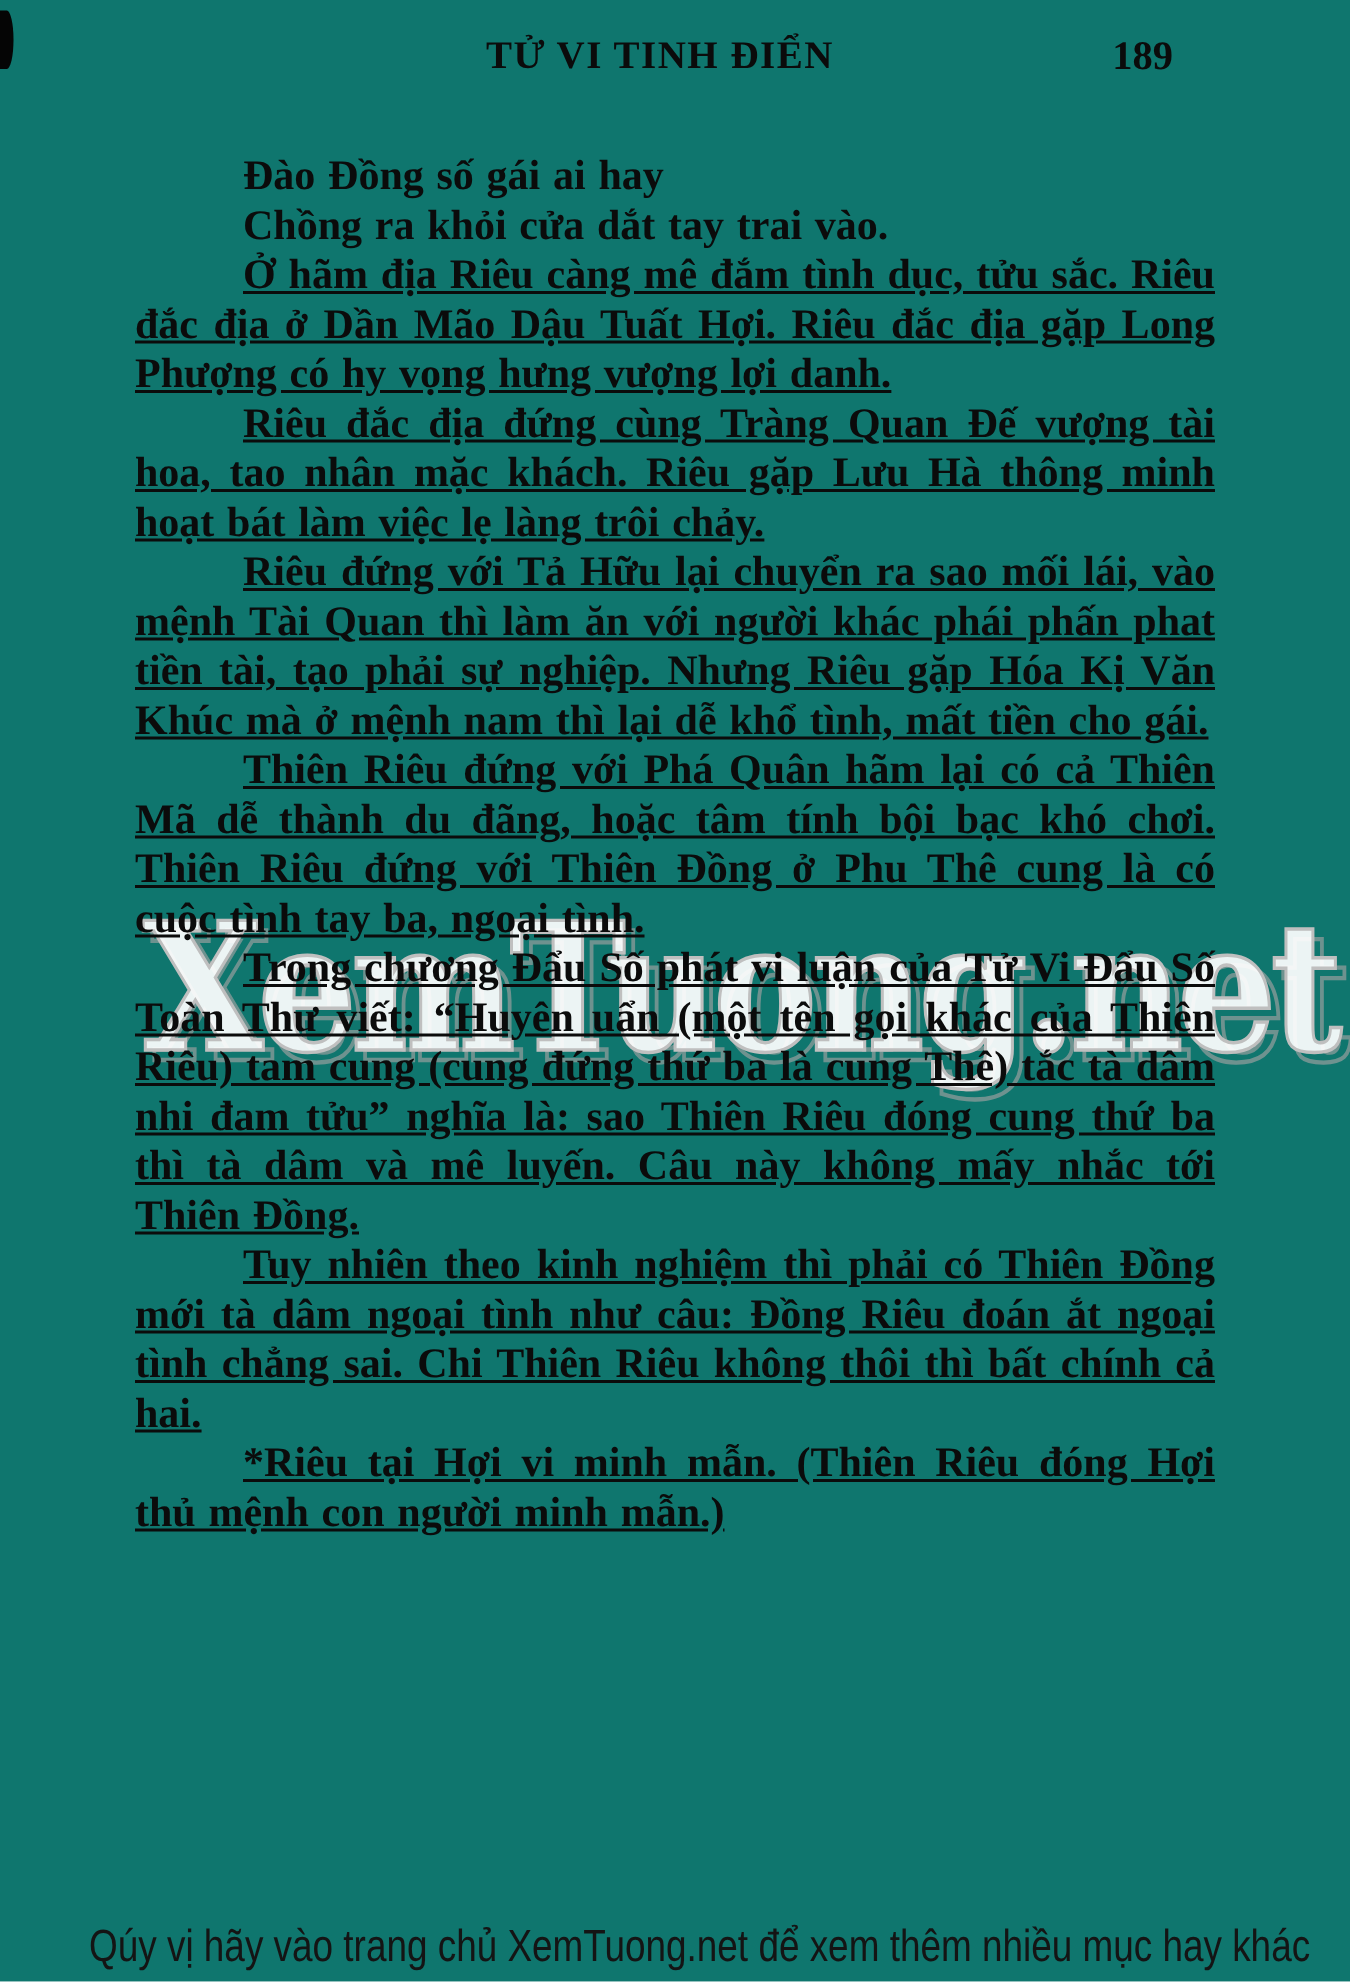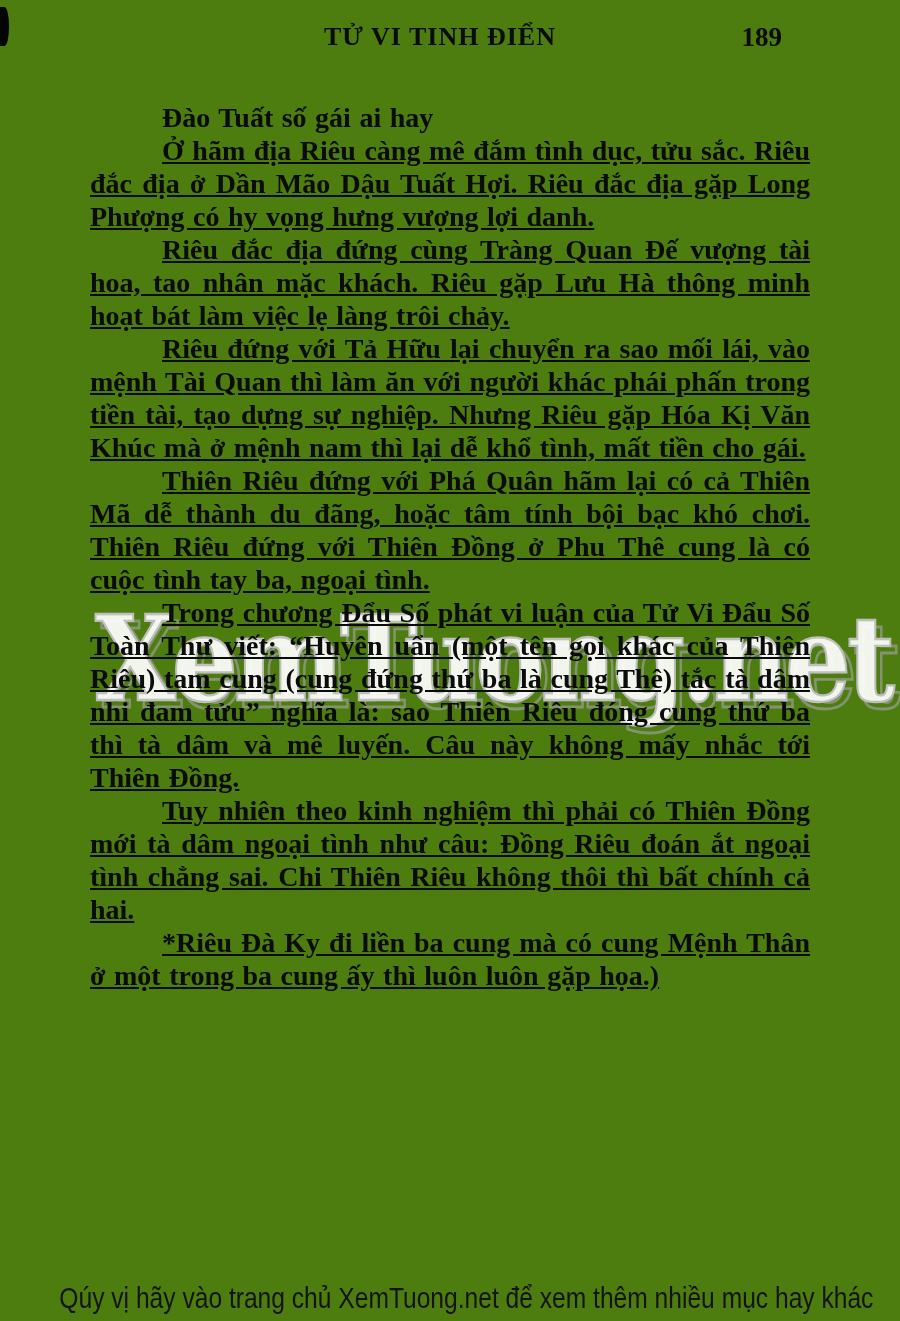--- a/index.html
+++ b/index.html
@@ -4,21 +4,21 @@
 <style>
   html, body {
     margin: 0; padding: 0;
     width: 900px; height: 1321px;
     background: #ffffff;
     overflow: hidden;
   }
   .page {
     position: relative;
     width: 900px; height: 1321px;
-    background: #4d7c0f;
+    background: #0f766e;
     font-family: "Liberation Serif", serif;
     color: #0b0b0b;
   }
   
   .scan-mark {
     position: absolute;
     left: 0; top: 7px;
     width: 9px; height: 39px;
     background: #050505;
     border-radius: 0 60% 60% 0;
@@ -122,27 +122,28 @@
     <div class="page-title">TỬ VI TINH ĐIỂN</div>
     <div class="page-number">189</div>
   </div>
 
   <div class="watermark">
     <span class="wm-layer wm-shadow">XemTuong.net</span>
     <span class="wm-layer wm-front">XemTuong.net</span>
   </div>
 
   <div class="body-text">
-      <p class="para verse">Đào Tuất số gái ai hay</p>
+      <p class="para verse">Đào Đồng số gái ai hay</p>
+      <p class="para verse">Chồng ra khỏi cửa dắt tay trai vào.</p>
       <p class="para indent">Ở hãm địa Riêu càng mê đắm tình dục, tửu sắc. Riêu đắc địa ở Dần Mão Dậu Tuất Hợi. Riêu đắc địa gặp Long Phượng có hy vọng hưng vượng lợi danh.</p>
       <p class="para indent">Riêu đắc địa đứng cùng Tràng Quan Đế vượng tài hoa, tao nhân mặc khách. Riêu gặp Lưu Hà thông minh hoạt bát làm việc lẹ làng trôi chảy.</p>
-      <p class="para indent">Riêu đứng với Tả Hữu lại chuyển ra sao mối lái, vào mệnh Tài Quan thì làm ăn với người khác phái phấn trong tiền tài, tạo dựng sự nghiệp. Nhưng Riêu gặp Hóa Kị Văn Khúc mà ở mệnh nam thì lại dễ khổ tình, mất tiền cho gái.</p>
+      <p class="para indent">Riêu đứng với Tả Hữu lại chuyển ra sao mối lái, vào mệnh Tài Quan thì làm ăn với người khác phái phấn phat tiền tài, tạo phải sự nghiệp. Nhưng Riêu gặp Hóa Kị Văn Khúc mà ở mệnh nam thì lại dễ khổ tình, mất tiền cho gái.</p>
       <p class="para indent">Thiên Riêu đứng với Phá Quân hãm lại có cả Thiên Mã dễ thành du đãng, hoặc tâm tính bội bạc khó chơi. Thiên Riêu đứng với Thiên Đồng ở Phu Thê cung là có cuộc tình tay ba, ngoại tình.</p>
       <p class="para indent">Trong chương Đẩu Số phát vi luận của Tử Vi Đẩu Số Toàn Thư viết: “Huyên uẩn (một tên gọi khác của Thiên Riêu) tam cung (cung đứng thứ ba là cung Thê) tắc tà dâm nhi đam tửu” nghĩa là: sao Thiên Riêu đóng cung thứ ba thì tà dâm và mê luyến. Câu này không mấy nhắc tới Thiên Đồng.</p>
       <p class="para indent">Tuy nhiên theo kinh nghiệm thì phải có Thiên Đồng mới tà dâm ngoại tình như câu: Đồng Riêu đoán ắt ngoại tình chẳng sai. Chi Thiên Riêu không thôi thì bất chính cả hai.</p>
-      <p class="para indent">*Riêu Đà Ky đi liền ba cung mà có cung Mệnh Thân ở một trong ba cung ấy thì luôn luôn gặp họa.)</p>
+      <p class="para indent">*Riêu tại Hợi vi minh mẫn. (Thiên Riêu đóng Hợi thủ mệnh con người minh mẫn.)</p>
     </div>
 
   <div class="footer">
     <span class="footer-text">Qúy vị hãy vào trang chủ XemTuong.net để xem thêm nhiều mục hay khác</span>
   </div>
 
 </div>
 
 </body></html>

